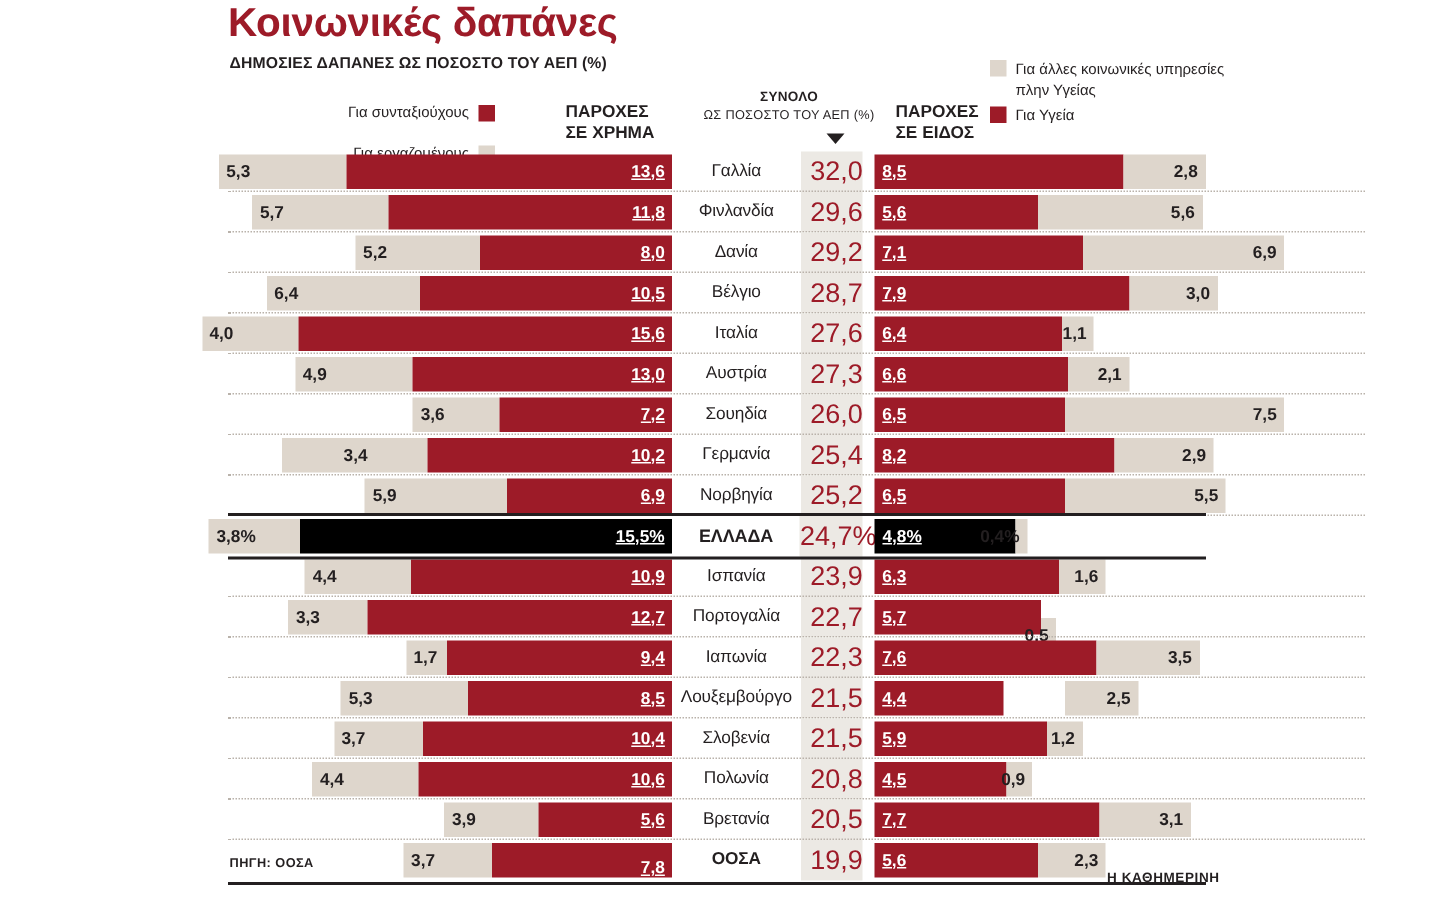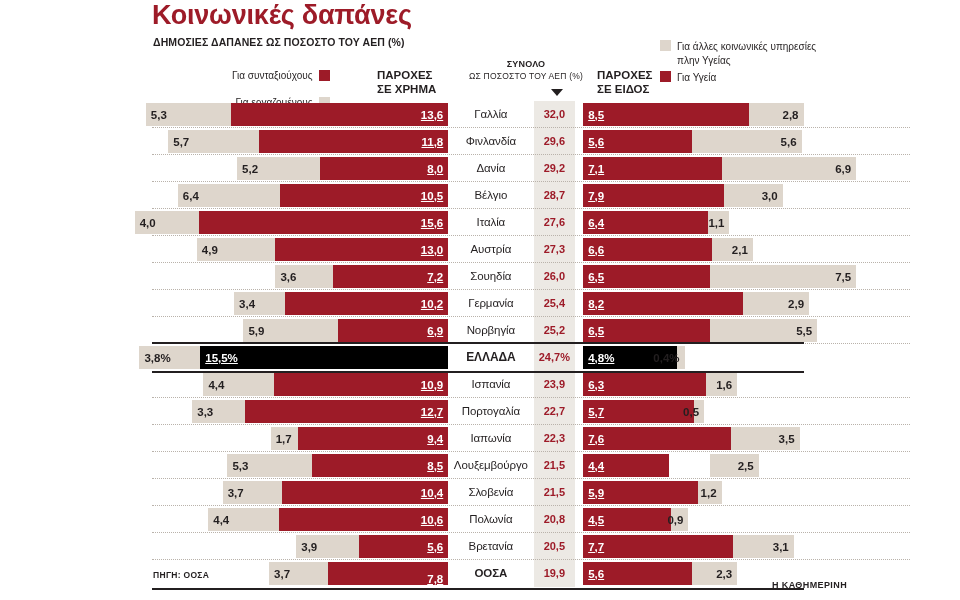--- a/index.html
+++ b/index.html
@@ -81,21 +81,21 @@
   .bar.black{background:#000000;}
   .val{font-size:11.5px;font-weight:bold;padding:0 5px;white-space:nowrap;}
   .val-in-red{color:#ffffff;text-decoration:underline;}
   .val-in-beige{color:#231f20;}
 
   .country{
     width:86px;text-align:center;font-size:11.5px;
     line-height:23px;letter-spacing:-0.1px;
   }
   .total{
-    width:42px;text-align:center;font-size:11px;font-weight:bold;
+    width:42px;text-align:right;font-size:18px;font-weight:normal;
     color:#9d1b28;background:#ece9e4;height:27px;line-height:27px;
   }
   .right-pane{
     position:relative;width:380px;height:23px;
     display:flex;justify-content:flex-start;align-items:stretch;
     margin-left:8px;
   }
 
   
   .row:after{
@@ -116,21 +116,21 @@
 
   
   .source{
     position:absolute;left:153px;top:570px;
     font-size:8.5px;font-weight:bold;letter-spacing:.3px;color:#231f20;
   }
   .footer-rule{
     position:absolute;left:152px;top:588px;width:652px;height:2px;background:#231f20;
   }
   .brand{
-    position:absolute;left:772px;top:580px;
+    position:absolute;left:738px;top:580px;
     font-size:9px;font-weight:bold;letter-spacing:.4px;color:#231f20;
   }
 </style>
 </head>
 <body>
 
 <div class="wrap">
 
   <div class="title">Κοινωνικές δαπάνες</div>
   <div class="subtitle">ΔΗΜΟΣΙΕΣ ΔΑΠΑΝΕΣ ΩΣ ΠΟΣΟΣΤΟ ΤΟΥ ΑΕΠ (%)</div>
@@ -237,21 +237,21 @@
           <div class="bar beige" style="width: 102.4px;">
             <span class="val val-in-beige">6,4</span>
           </div>
           <div class="bar red" style="width: 168px; justify-content: flex-end; display: flex; align-items: center;">
             <span class="val val-in-red">10,5</span>
           </div>
         </div>
         <div class="country">Βέλγιο</div>
         <div class="total">28,7</div>
         <div class="right-pane">
-          <div class="bar red" style="width: 141px; justify-content: flex-start;">
+          <div class="bar red" style="width: 170px; justify-content: flex-start;">
             <span class="val val-in-red">7,9</span>
           </div>
           <div class="bar beige" style="width: 58.5px; justify-content: flex-end;">
             <span class="val val-in-beige">3,0</span>
           </div>
         </div>
       </div>
       <div class="row">
         <div class="left-pane">
           <div class="bar beige" style="width: 64px;">
@@ -307,21 +307,21 @@
           <div class="bar red" style="width: 126.75px; justify-content: flex-start;">
             <span class="val val-in-red">6,5</span>
           </div>
           <div class="bar beige" style="width: 146.25px; justify-content: flex-end;">
             <span class="val val-in-beige">7,5</span>
           </div>
         </div>
       </div>
       <div class="row">
         <div class="left-pane">
-          <div class="bar beige" style="width: 51px;">
+          <div class="bar beige" style="width: 61px; padding-left: 36px;">
             <span class="val val-in-beige">3,4</span>
           </div>
           <div class="bar red" style="width: 163.2px; justify-content: flex-end; display: flex; align-items: center;">
             <span class="val val-in-red">10,2</span>
           </div>
         </div>
         <div class="country">Γερμανία</div>
         <div class="total">25,4</div>
         <div class="right-pane">
           <div class="bar red" style="width: 159.9px; justify-content: flex-start;">
@@ -350,21 +350,21 @@
           <div class="bar beige" style="width: 107.25px; justify-content: flex-end;">
             <span class="val val-in-beige">5,5</span>
           </div>
         </div>
       </div>
       <div class="row greece">
         <div class="left-pane">
           <div class="bar beige" style="width: 60.8px;">
             <span class="val val-in-beige">3,8%</span>
           </div>
-          <div class="bar black" style="width: 248px; display: flex; align-items: center;">
+          <div class="bar black" style="width: 248px; justify-content: flex-end; display: flex; align-items: center;">
             <span class="val val-in-red">15,5%</span>
           </div>
         </div>
         <div class="country">ΕΛΛΑΔΑ</div>
         <div class="total">24,7%</div>
         <div class="right-pane">
           <div class="bar black" style="width: 93.6px; justify-content: flex-start;">
             <span class="val val-in-red">4,8%</span>
           </div>
           <div class="bar beige" style="width: 7.8px; justify-content: flex-end;">
@@ -400,21 +400,21 @@
           <div class="bar red" style="width: 203.2px; justify-content: flex-end; display: flex; align-items: center;">
             <span class="val val-in-red">12,7</span>
           </div>
         </div>
         <div class="country">Πορτογαλία</div>
         <div class="total">22,7</div>
         <div class="right-pane">
           <div class="bar red" style="width: 111.15px; justify-content: flex-start;">
             <span class="val val-in-red">5,7</span>
           </div>
-          <div class="bar beige" style="width: 9.75px; justify-content: flex-end;">
+          <div class="bar beige" style="width: 9.75px; justify-content: flex-end; margin-top: 12px;">
             <span class="val val-in-beige">0,5</span>
           </div>
         </div>
       </div>
       <div class="row">
         <div class="left-pane">
           <div class="bar beige" style="width: 27.2px;">
             <span class="val val-in-beige">1,7</span>
           </div>
           <div class="bar red" style="width: 150.4px; justify-content: flex-end; display: flex; align-items: center;">

